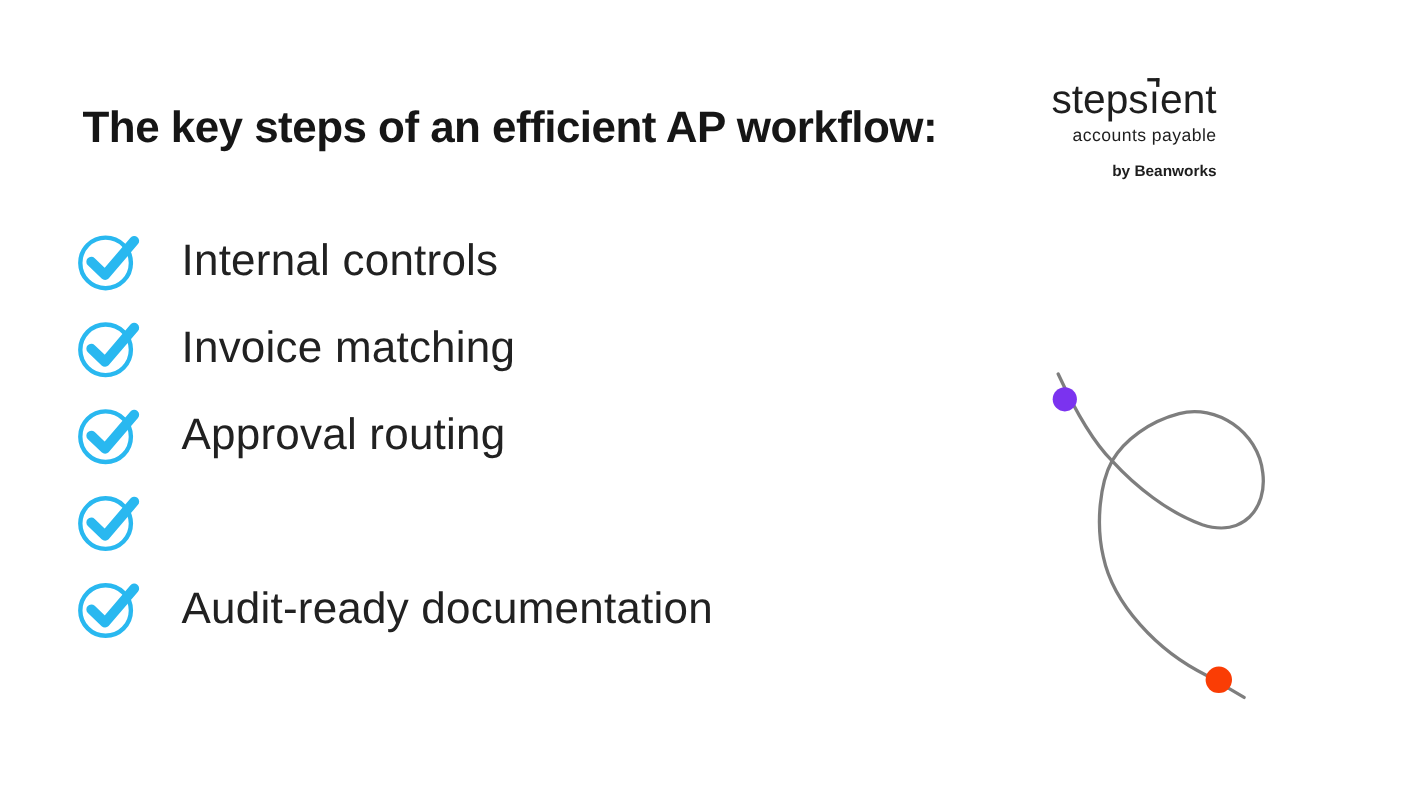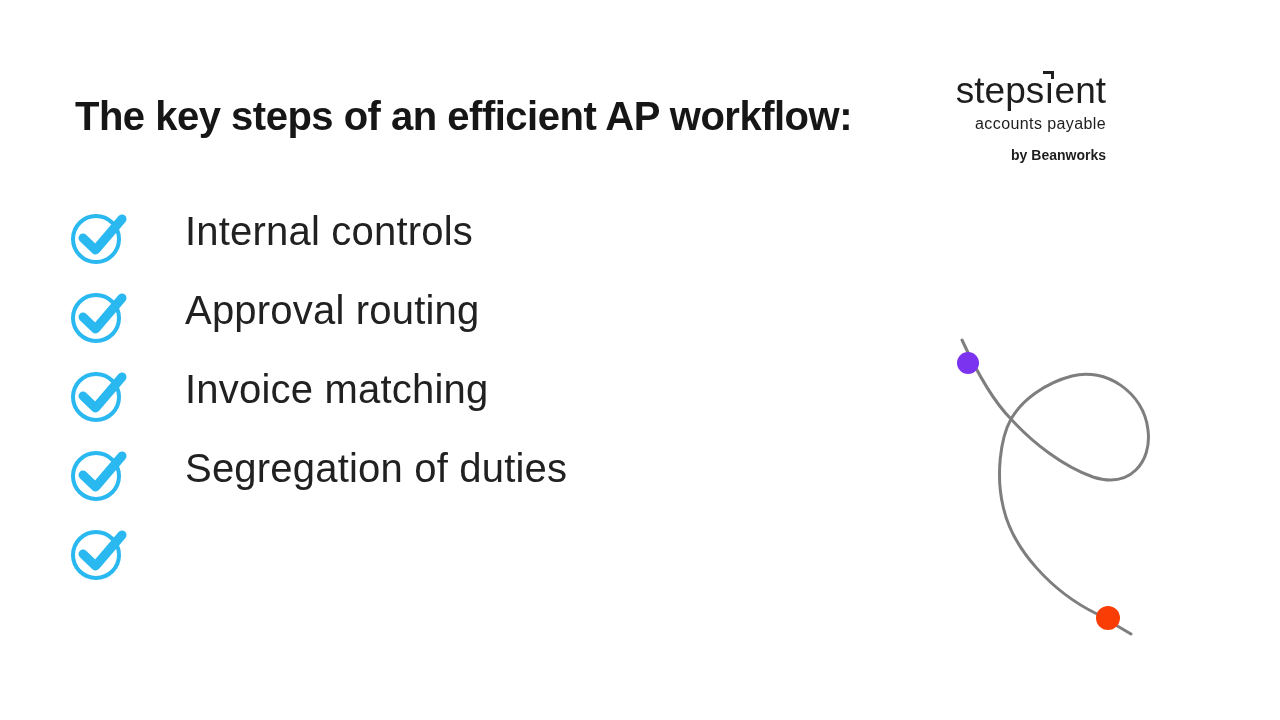--- a/index.html
+++ b/index.html
@@ -69,24 +69,23 @@
     margin-top:16px;
   }
   
   .checklist{
     position:absolute;
     left:70px;top:209px;
     list-style:none;
   }
   .check-row{
     display:flex;
-    align-items:flex-start;
+    align-items:center;
     margin-bottom:23px;
     height:56px;
-    gap:20px;
   }
   .check-icon{
     width:60px;height:56px;
     flex:0 0 60px;
   }
   .check-icon .ring{
     fill:none;
     stroke:var(--check);
     stroke-width:4;
   }
@@ -140,41 +139,41 @@
         <circle class="ring" cx="26" cy="30" r="23"></circle>
         <path class="tick" d="M13 29 L25.5 41 L52 10"></path>
       </svg>
       <span class="check-label">Internal controls</span>
     </li>
     <li class="check-row">
       <svg class="check-icon" viewBox="0 0 60 56" xmlns="http://www.w3.org/2000/svg">
         <circle class="ring" cx="26" cy="30" r="23"></circle>
         <path class="tick" d="M13 29 L25.5 41 L52 10"></path>
       </svg>
+      <span class="check-label">Invoice matching</span>
+    </li>
+    <li class="check-row">
+      <svg class="check-icon" viewBox="0 0 60 56" xmlns="http://www.w3.org/2000/svg">
+        <circle class="ring" cx="26" cy="30" r="23"></circle>
+        <path class="tick" d="M13 29 L25.5 41 L52 10"></path>
+      </svg>
       <span class="check-label">Approval routing</span>
     </li>
     <li class="check-row">
       <svg class="check-icon" viewBox="0 0 60 56" xmlns="http://www.w3.org/2000/svg">
         <circle class="ring" cx="26" cy="30" r="23"></circle>
         <path class="tick" d="M13 29 L25.5 41 L52 10"></path>
       </svg>
-      <span class="check-label">Invoice matching</span>
     </li>
     <li class="check-row">
       <svg class="check-icon" viewBox="0 0 60 56" xmlns="http://www.w3.org/2000/svg">
         <circle class="ring" cx="26" cy="30" r="23"></circle>
         <path class="tick" d="M13 29 L25.5 41 L52 10"></path>
       </svg>
-      <span class="check-label">Segregation of duties</span>
-    </li>
-    <li class="check-row">
-      <svg class="check-icon" viewBox="0 0 60 56" xmlns="http://www.w3.org/2000/svg">
-        <circle class="ring" cx="26" cy="30" r="23"></circle>
-        <path class="tick" d="M13 29 L25.5 41 L52 10"></path>
-      </svg>
+      <span class="check-label">Audit-ready documentation</span>
     </li>
   </ul>
 
   <svg class="decor" viewBox="0 0 1280 720" xmlns="http://www.w3.org/2000/svg">
     <path class="curve-path" d="M962 340
       C974 366, 992 400, 1011 419
       C1032 442, 1062 466, 1093 477
       C1130 489, 1152 462, 1148 430
       C1144 392, 1105 367, 1072 376
       C1045 383, 1022 400, 1011 419

